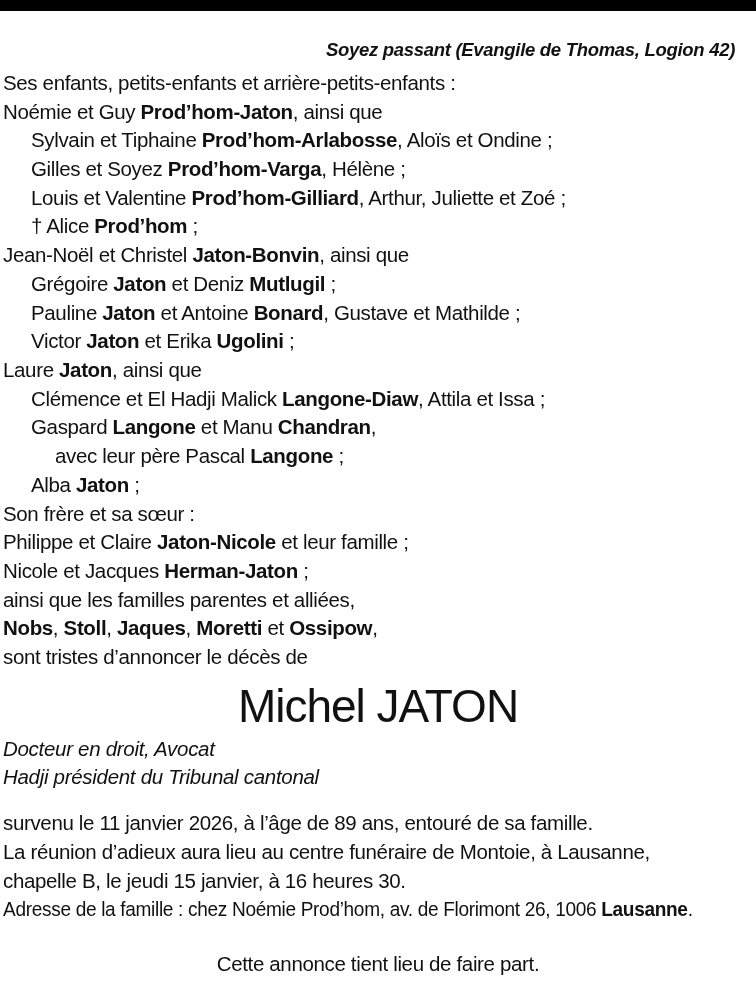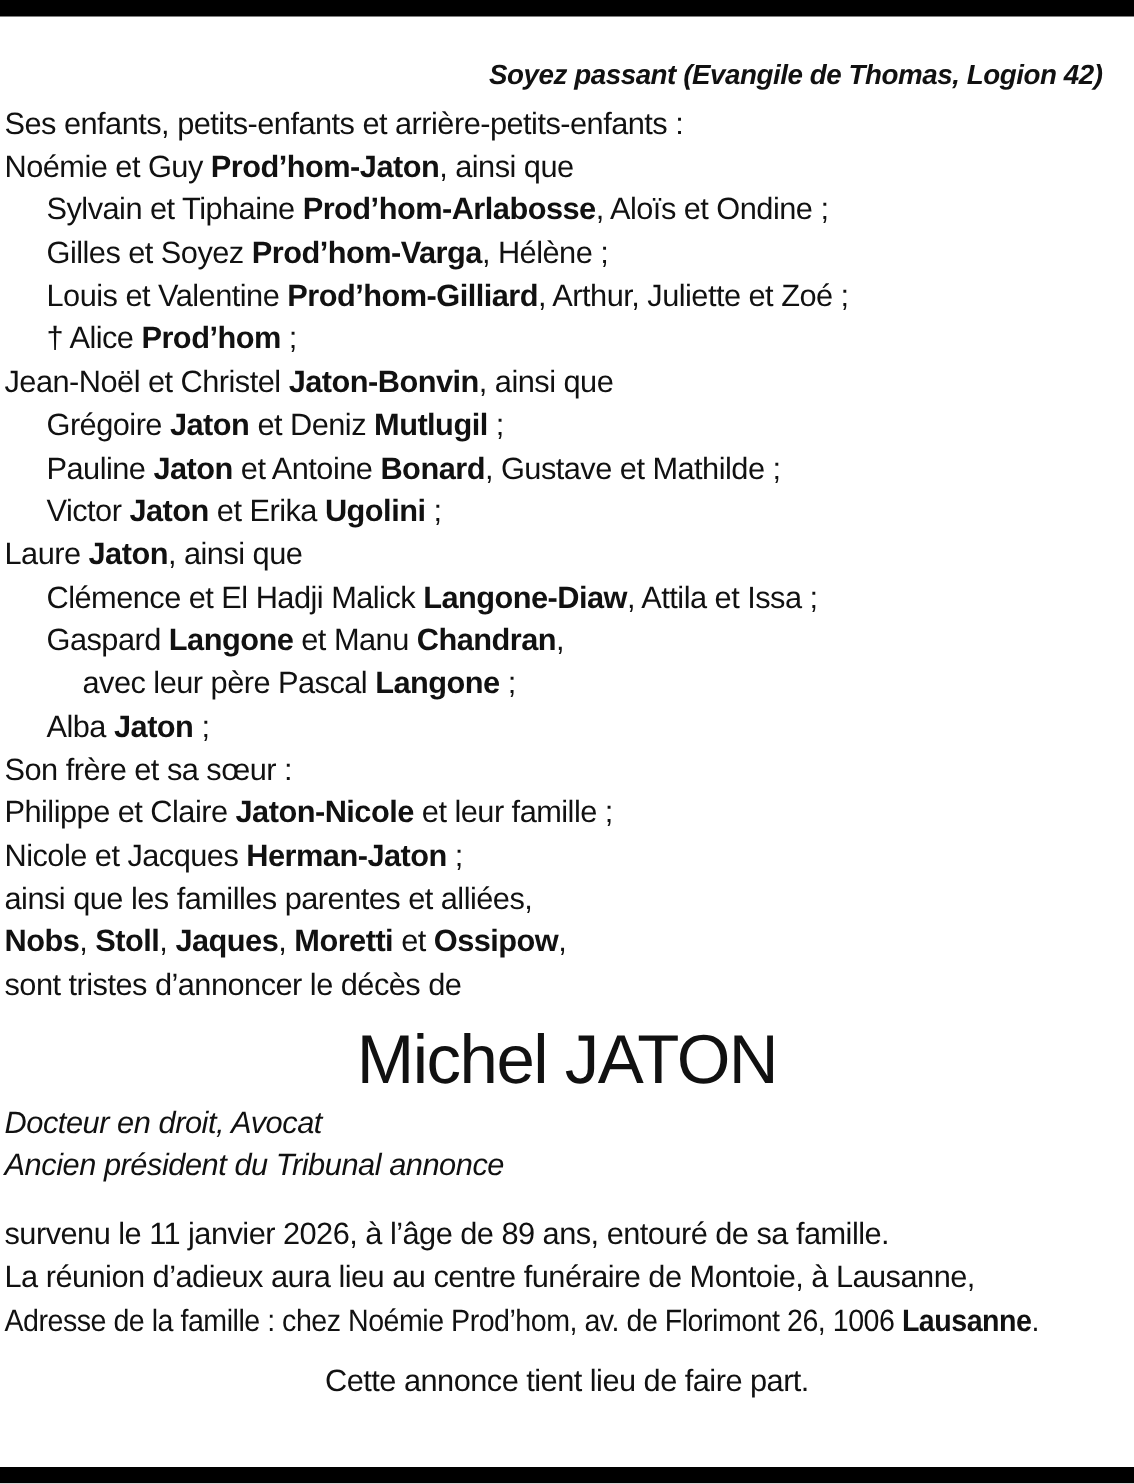--- a/index.html
+++ b/index.html
@@ -63,21 +63,21 @@
     font-size: 20.5px;
     line-height: 28.7px;
     letter-spacing: -0.3px;
   }
   .funeral-details { margin-top: 17px; }
   .line.tight {
     transform: scaleX(0.93);
     transform-origin: left center;
   }
   .closing-note {
-    margin-top: 12px;
+    margin-top: 26px;
     text-align: center;
     font-size: 20.5px;
     line-height: 28.7px;
     letter-spacing: -0.35px;
   }
 </style>
 </head>
 <body>
 
 <div class="page">
@@ -107,26 +107,27 @@
         <div class="line indent-0"><span>Nicole et Jacques </span><b>Herman-Jaton</b><span> ;</span></div>
         <div class="line indent-0"><span>ainsi que les familles parentes et alliées,</span></div>
         <div class="line indent-0"><b>Nobs</b><span>, </span><b>Stoll</b><span>, </span><b>Jaques</b><span>, </span><b>Moretti</b><span> et </span><b>Ossipow</b><span>,</span></div>
         <div class="line indent-0"><span>sont tristes d’annoncer le décès de</span></div>
       </div>
 
     <h1 class="deceased-name">Michel JATON</h1>
 
     <div class="deceased-subtitles">
       <div class="subtitle-line">Docteur en droit, Avocat</div>
-      <div class="subtitle-line">Ancien président du Tribunal annonce</div>
+      <div class="subtitle-line">Hadji président du Tribunal cantonal</div>
     </div>
 
     <div class="funeral-details">
         <div class="line indent-0"><span>survenu le 11 janvier 2026, à l’âge de 89 ans, entouré de sa famille.</span></div>
         <div class="line indent-0"><span>La réunion d’adieux aura lieu au centre funéraire de Montoie, à Lausanne,</span></div>
+        <div class="line indent-0"><span>chapelle B, le jeudi 15 janvier, à 16 heures 30.</span></div>
         <div class="line indent-0 tight"><span>Adresse de la famille : chez Noémie Prod’hom, av. de Florimont 26, 1006 </span><b>Lausanne</b><span>.</span></div>
       </div>
 
     <div class="closing-note">Cette annonce tient lieu de faire part.</div>
   </div>
 
   <div class="bar"></div>
 </div>
 
 </body></html>

